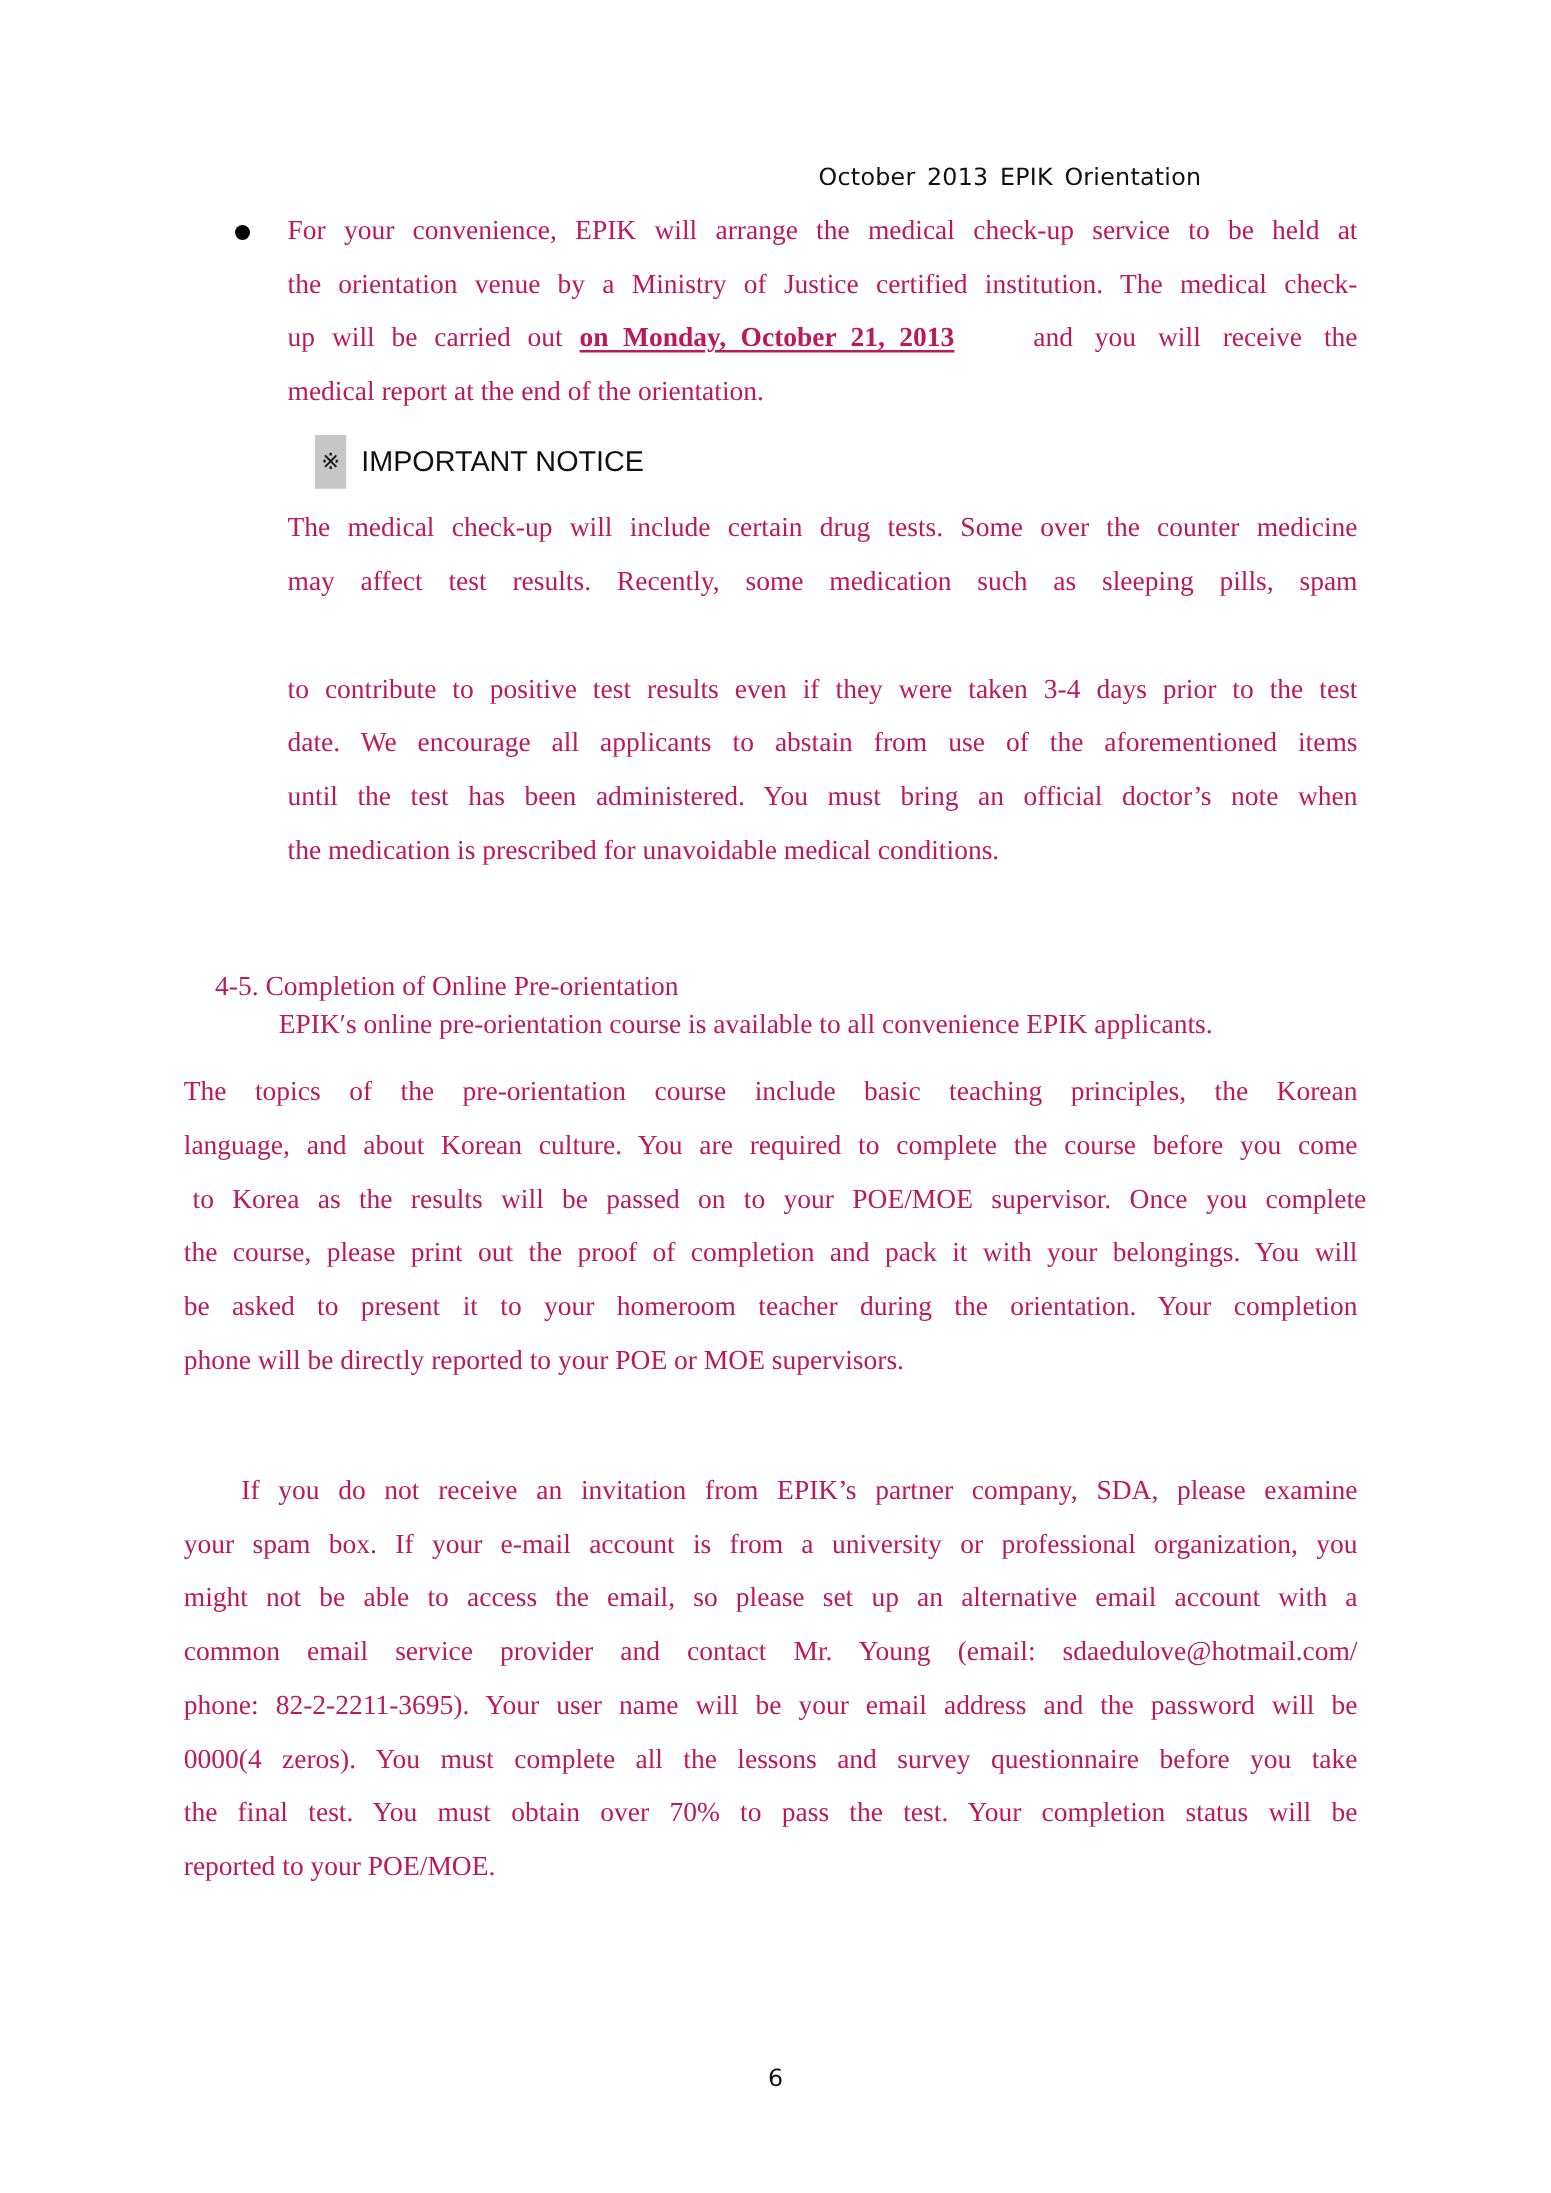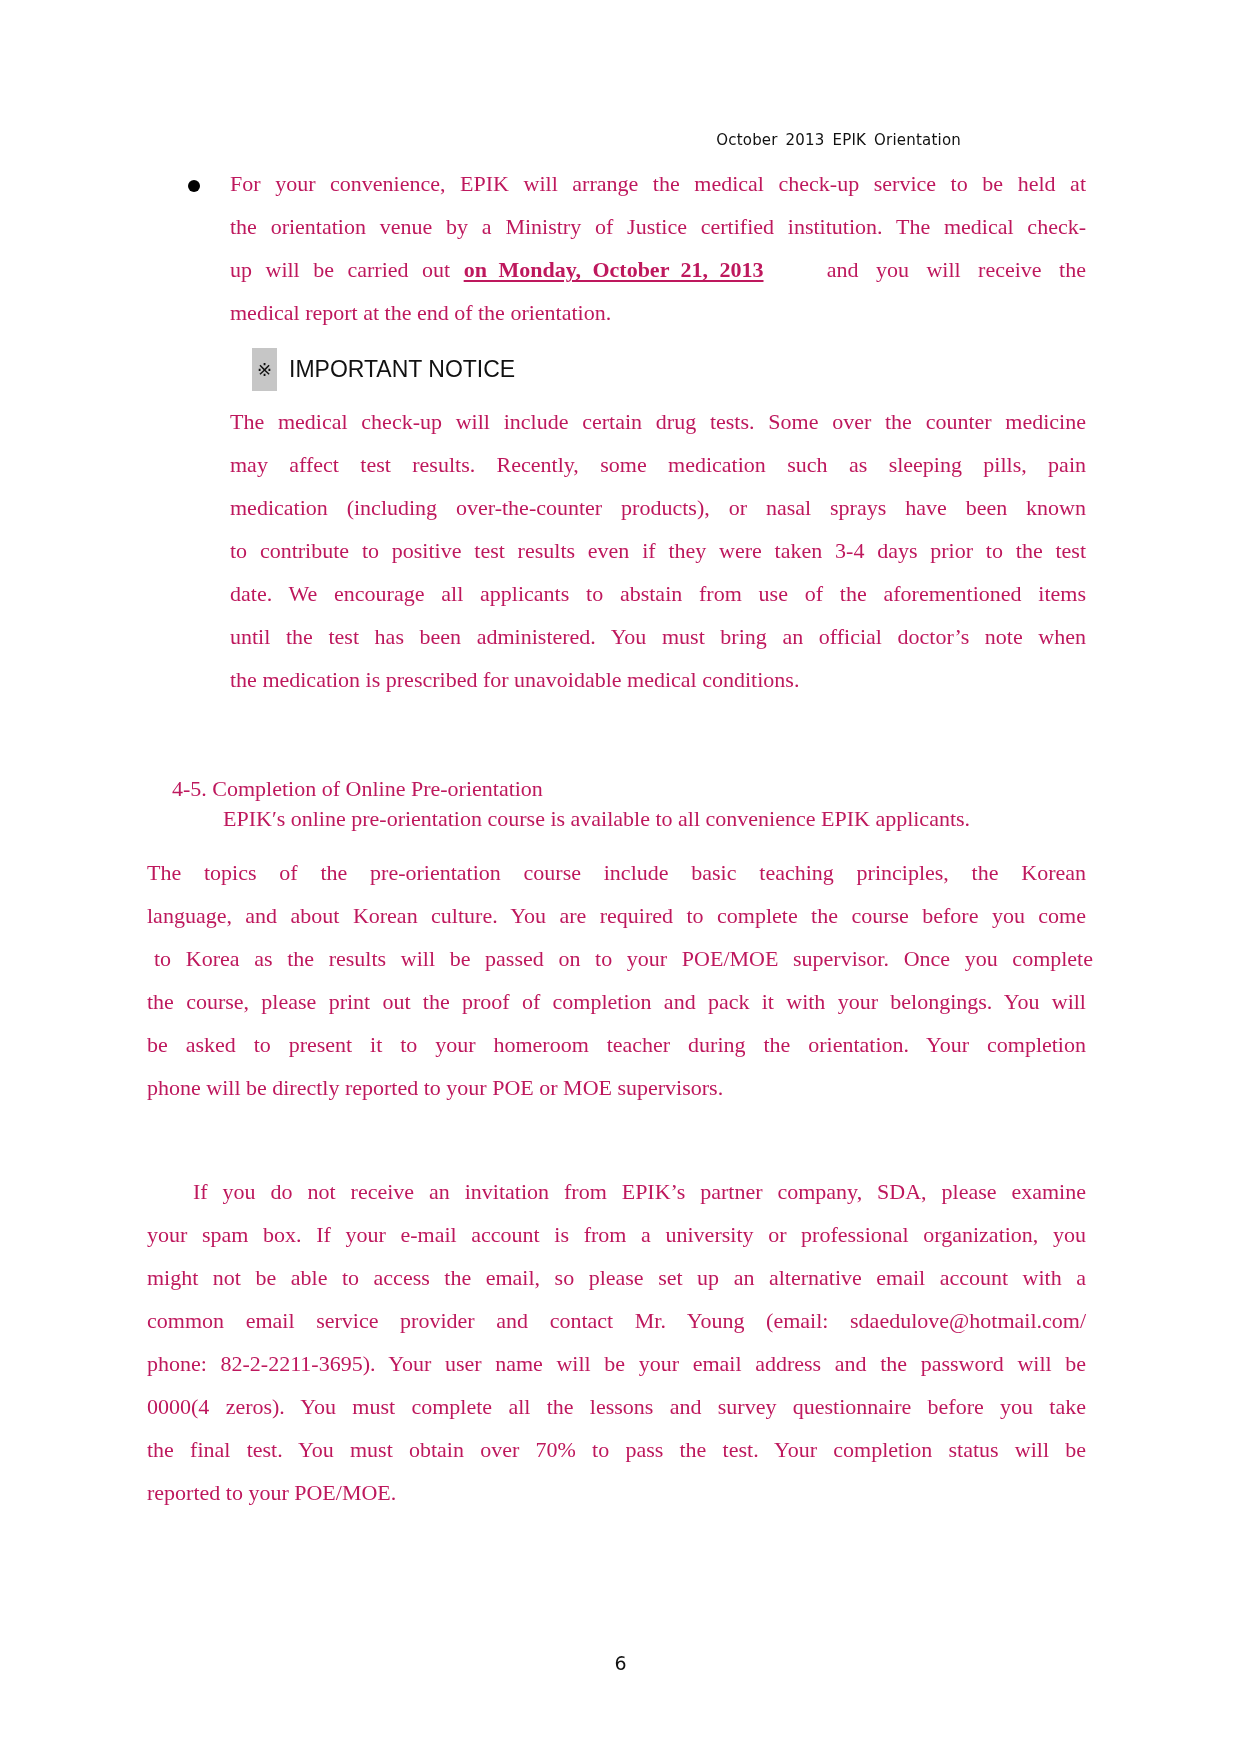--- a/index.html
+++ b/index.html
@@ -1,18 +1,18 @@
 <!DOCTYPE html>
 <html><head>
   <meta charset="utf-8">
   <style>
     html, body { margin: 0; padding: 0; background: #ffffff; }
     body { width: 1241px; height: 1754px; position: relative; overflow: hidden; }
     .page { position: absolute; left: 0; top: 0; width: 1241px; height: 1754px; background: #fff; color: #000; }
-    .header { position: absolute; top: 131px; right: 280px; font-family: "DejaVu Sans", sans-serif; font-size: 15px; letter-spacing: 0.2px; word-spacing: 3px; color: #111; }
+    .header { position: absolute; top: 131px; right: 280px; font-family: "DejaVu Sans", sans-serif; font-size: 19px; letter-spacing: 0.2px; word-spacing: 3px; color: #111; }
     .serif { font-family: "Liberation Serif", serif; font-size: 22px; color: #be185d; }
     .jline { position: absolute; text-align: justify; text-align-last: justify; white-space: nowrap; }
     .line { position: absolute; white-space: nowrap; }
     .bullet { position: absolute; left: 188px; top: 180px; width: 12px; height: 12px; border-radius: 50%; background: #000; }
     .notice { position: absolute; left: 252px; top: 350px; height: 38px; display: flex; align-items: center; font-family: "Liberation Sans", sans-serif; font-size: 23px; color: #111; }
     .notice-mark { background: #c6c6c6; width: 25px; height: 43px; display: flex; align-items: center; justify-content: center; font-family: "DejaVu Sans", sans-serif; font-size: 18px; margin-right: 12px; }
     .u { text-decoration: underline; text-decoration-thickness: 2px; text-underline-offset: 3px; font-weight: bold; }
     .pagenum { position: absolute; top: 1652px; left: 0; width: 1241px; text-align: center; font-family: "DejaVu Sans", sans-serif; font-size: 19px; color: #111; }
   </style>
 </head>
@@ -31,22 +31,21 @@
     <span style="word-spacing:12px;">and you will receive the</span>
   </div>
   <div class="serif line" style="left:230px; top:300px;">medical report at the end of the orientation.</div>
 
   <div class="notice">
     <span class="notice-mark">※</span>
     <span>IMPORTANT NOTICE</span>
   </div>
 
   <div class="serif jline" style="left:230px; top:409px; width:856px;">The medical check-up will include certain drug tests. Some over the counter medicine</div>
-  <div class="serif jline" style="left:230px; top:452px; width:856px;">may affect test results. Recently, some medication such as sleeping pills, pain</div>
-  <div class="serif jline" style="left:230px; top:495px; width:856px;">medication (including over-the-counter products), or nasal sprays have been known</div>
+  <div class="serif jline" style="left:230px; top:452px; width:856px;">may affect test results. Recently, some medication such as sleeping pills, spam</div>
   <div class="serif jline" style="left:230px; top:538px; width:856px;">to contribute to positive test results even if they were taken 3-4 days prior to the test</div>
   <div class="serif jline" style="left:230px; top:581px; width:856px;">date. We encourage all applicants to abstain from use of the aforementioned items</div>
   <div class="serif jline" style="left:230px; top:624px; width:856px;">until the test has been administered. You must bring an official doctor’s note when</div>
   <div class="serif line" style="left:230px; top:667px;">the medication is prescribed for unavoidable medical conditions.</div>
 
   <div class="serif line" style="left:172px; top:752px;margin-top:24px;">4-5. Completion of Online Pre-orientation</div>
   <div class="serif line" style="left:223px; top:806px;">EPIK′s online pre-orientation course is available to all convenience EPIK applicants.</div>
 
   <div class="serif jline" style="left:147px; top:860px; width:939px;">The topics of the pre-orientation course include basic teaching principles, the Korean</div>
   <div class="serif jline" style="left:147px; top:903px; width:939px;">language, and about Korean culture. You are required to complete the course before you come</div>

